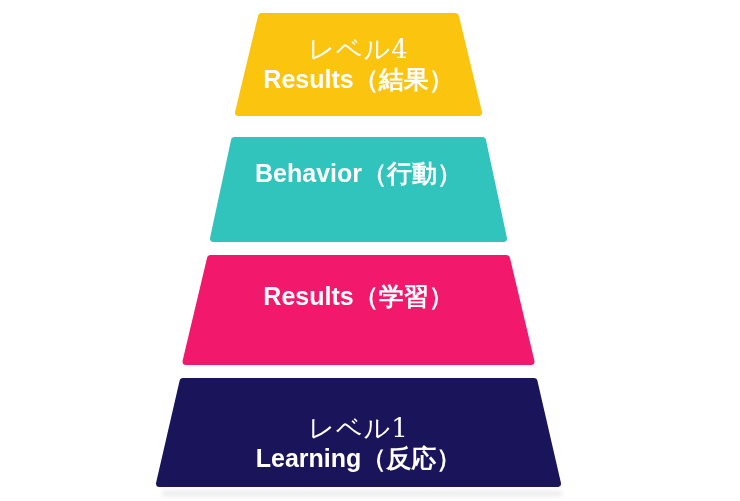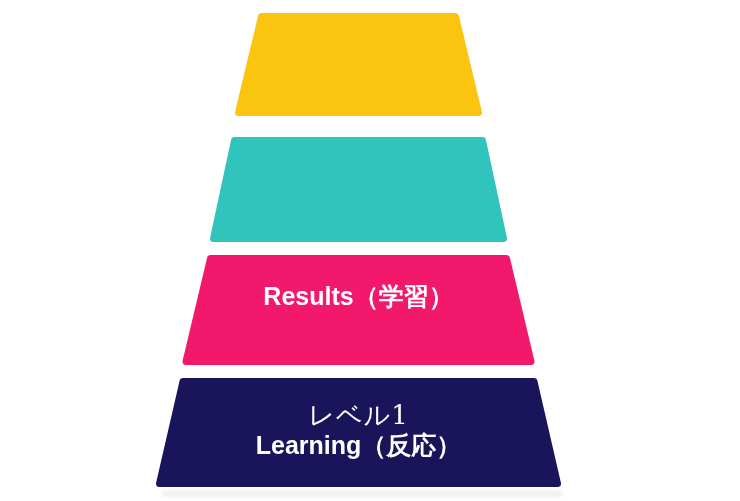--- a/index.html
+++ b/index.html
@@ -61,26 +61,31 @@
 
   <svg class="pyramid-svg" width="740" height="501" viewBox="0 0 740 501">
     <path d="M 261.5 16.5 L 455.5 16.5 L 478.5 112.5 L 238.5 112.5 Z" stroke-width="7" stroke-linejoin="round" fill="#fbc40f" stroke="#fbc40f"></path>
     <path d="M 234.5 140.5 L 482.5 140.5 L 503.5 238.5 L 213.5 238.5 Z" stroke-width="7" stroke-linejoin="round" fill="#31c4bd" stroke="#31c4bd"></path>
     <path d="M 210.5 258.5 L 506.5 258.5 L 531 361.5 L 186 361.5 Z" stroke-width="7" stroke-linejoin="round" fill="#f2186b" stroke="#f2186b"></path>
     <path d="M 183 381.5 L 534 381.5 L 557.5 483.5 L 159.5 483.5 Z" stroke-width="7" stroke-linejoin="round" fill="#1a145a" stroke="#1a145a"></path>
   </svg>
 
   <div class="ground-shadow"></div>
 
+  <div class="level-label" style="top:34px">
+    <div class="line1">レベル4</div>
+    <div class="line2">Results（結果）</div>
+  </div>
 
   <div class="level-label" style="top:158px">
+    <div class="line2">Behavior（行動）</div>
   </div>
 
   <div class="level-label" style="top:281px">
     <div class="line2">Results（学習）</div>
   </div>
 
-  <div class="level-label" style="top:400px">
+  <div class="level-label" style="top:413px">
     <div class="line1">レベル1</div>
     <div class="line2">Learning（反応）</div>
   </div>
 
 </div>
 
 </body></html>

